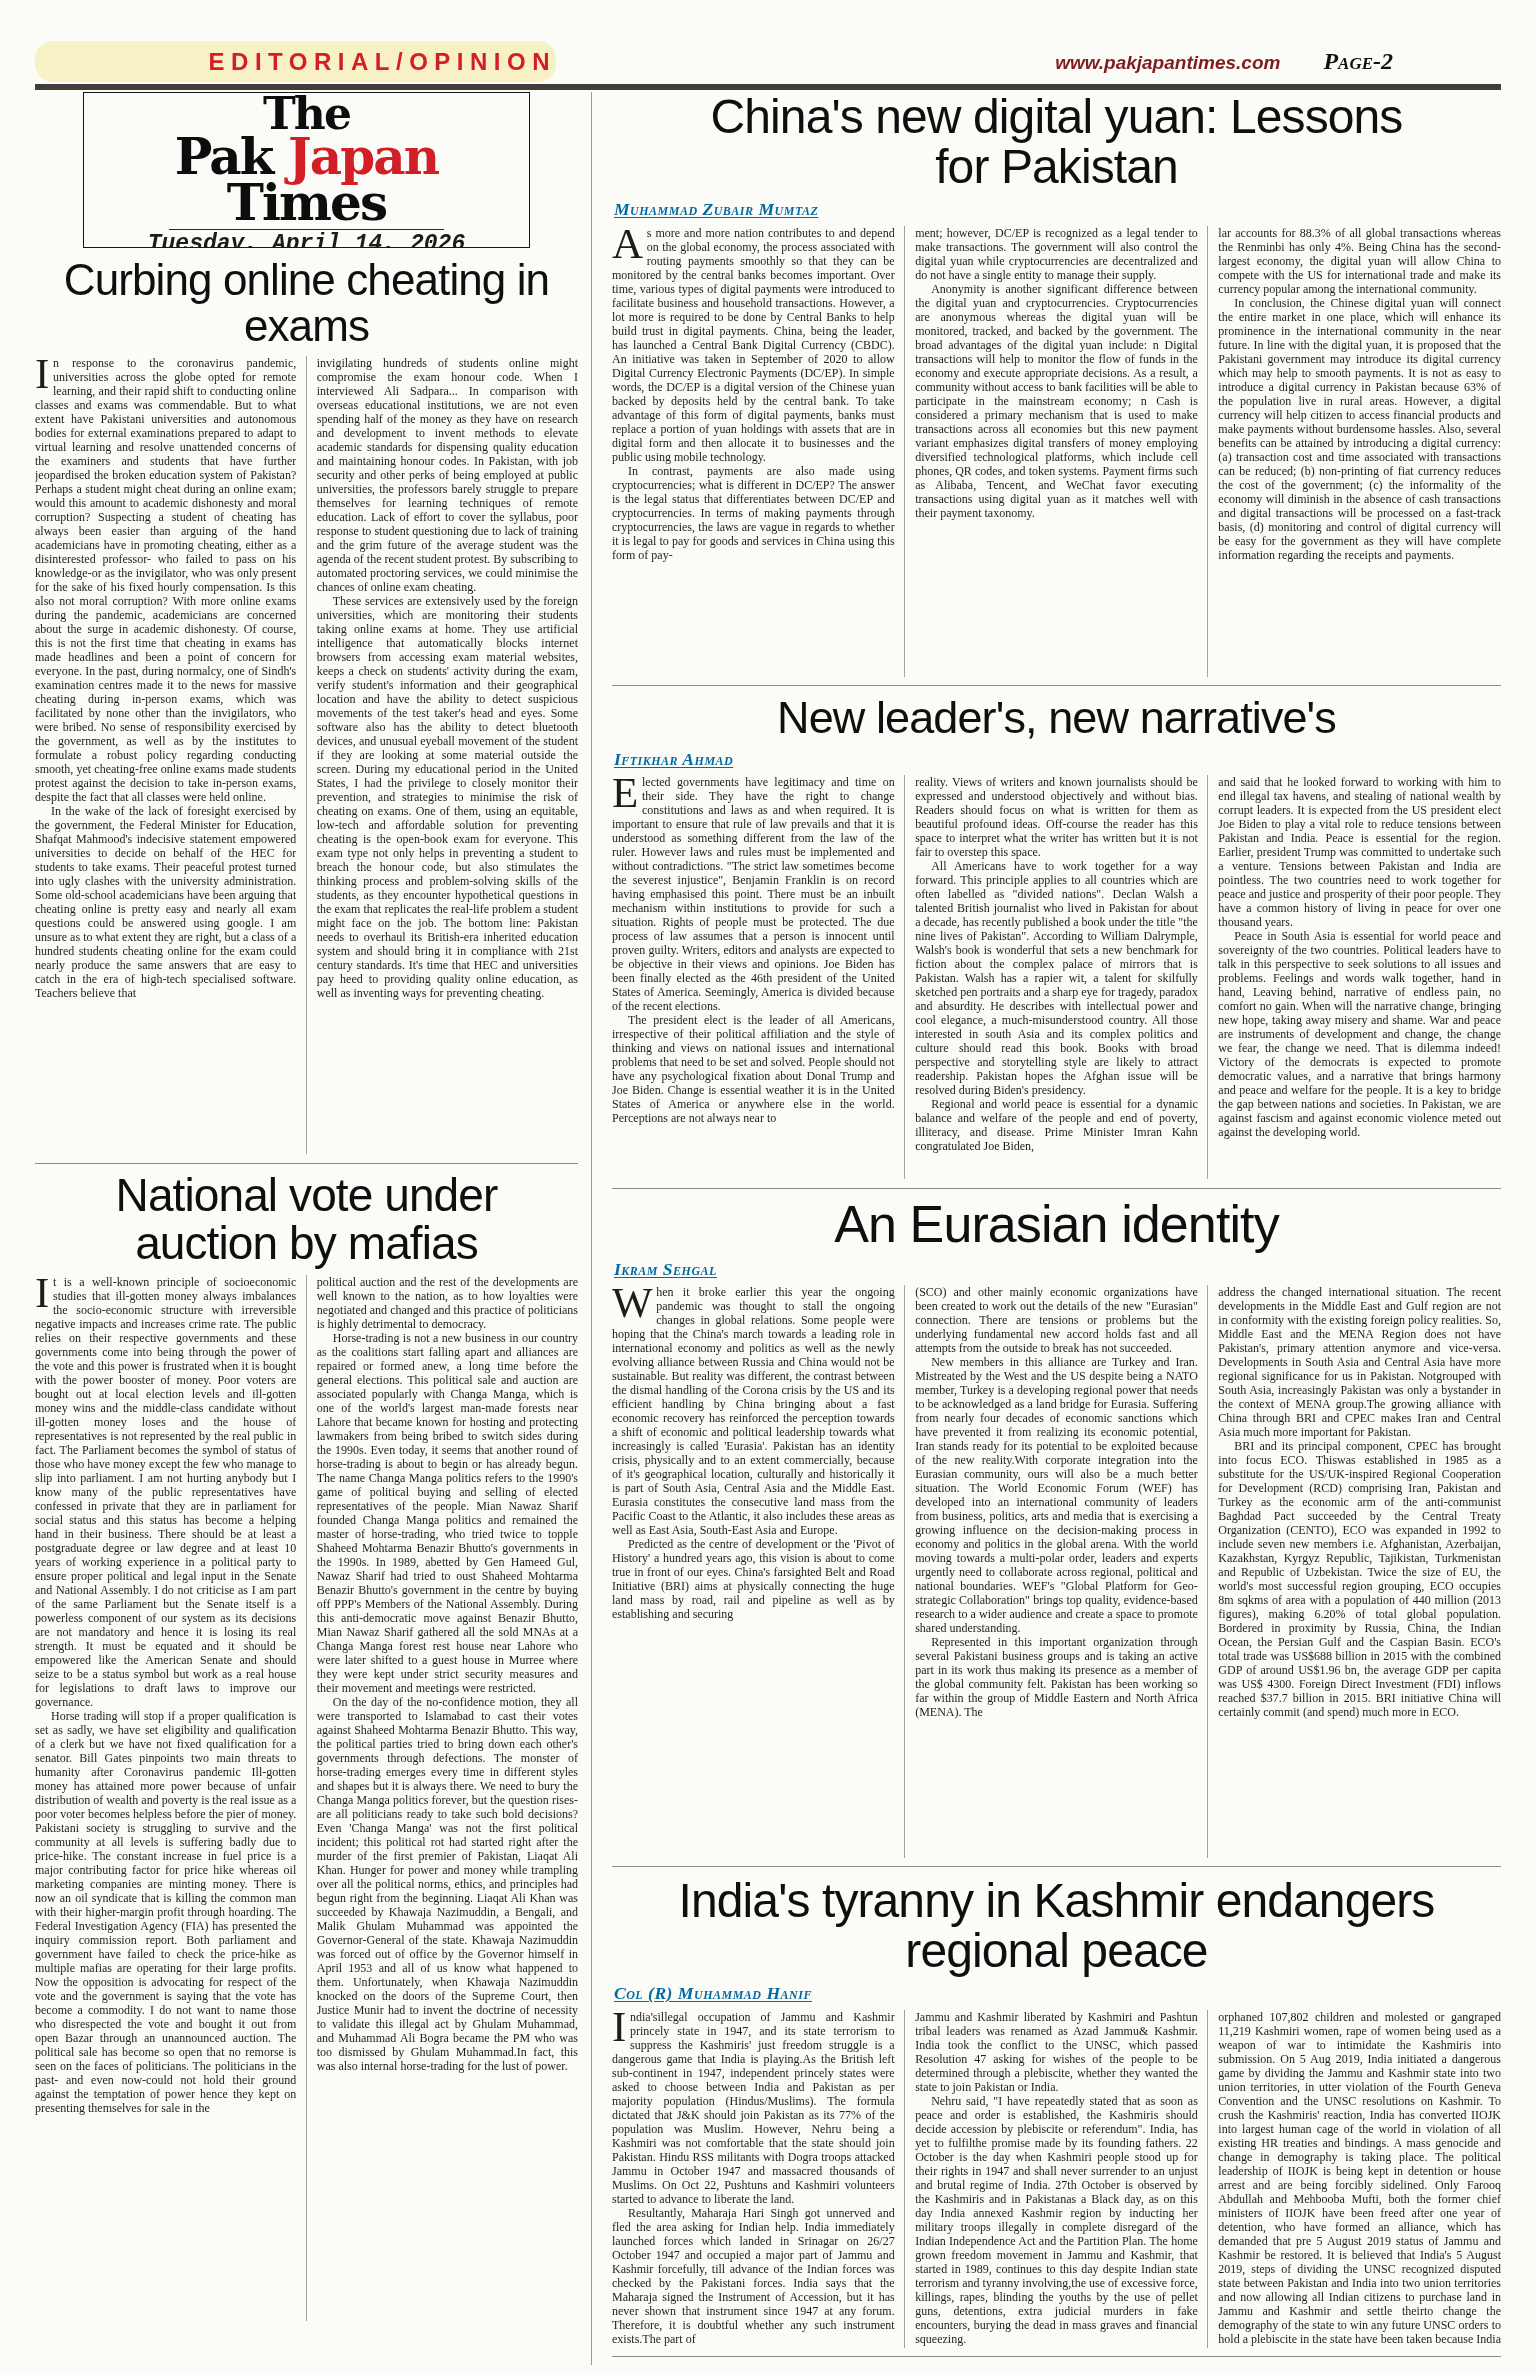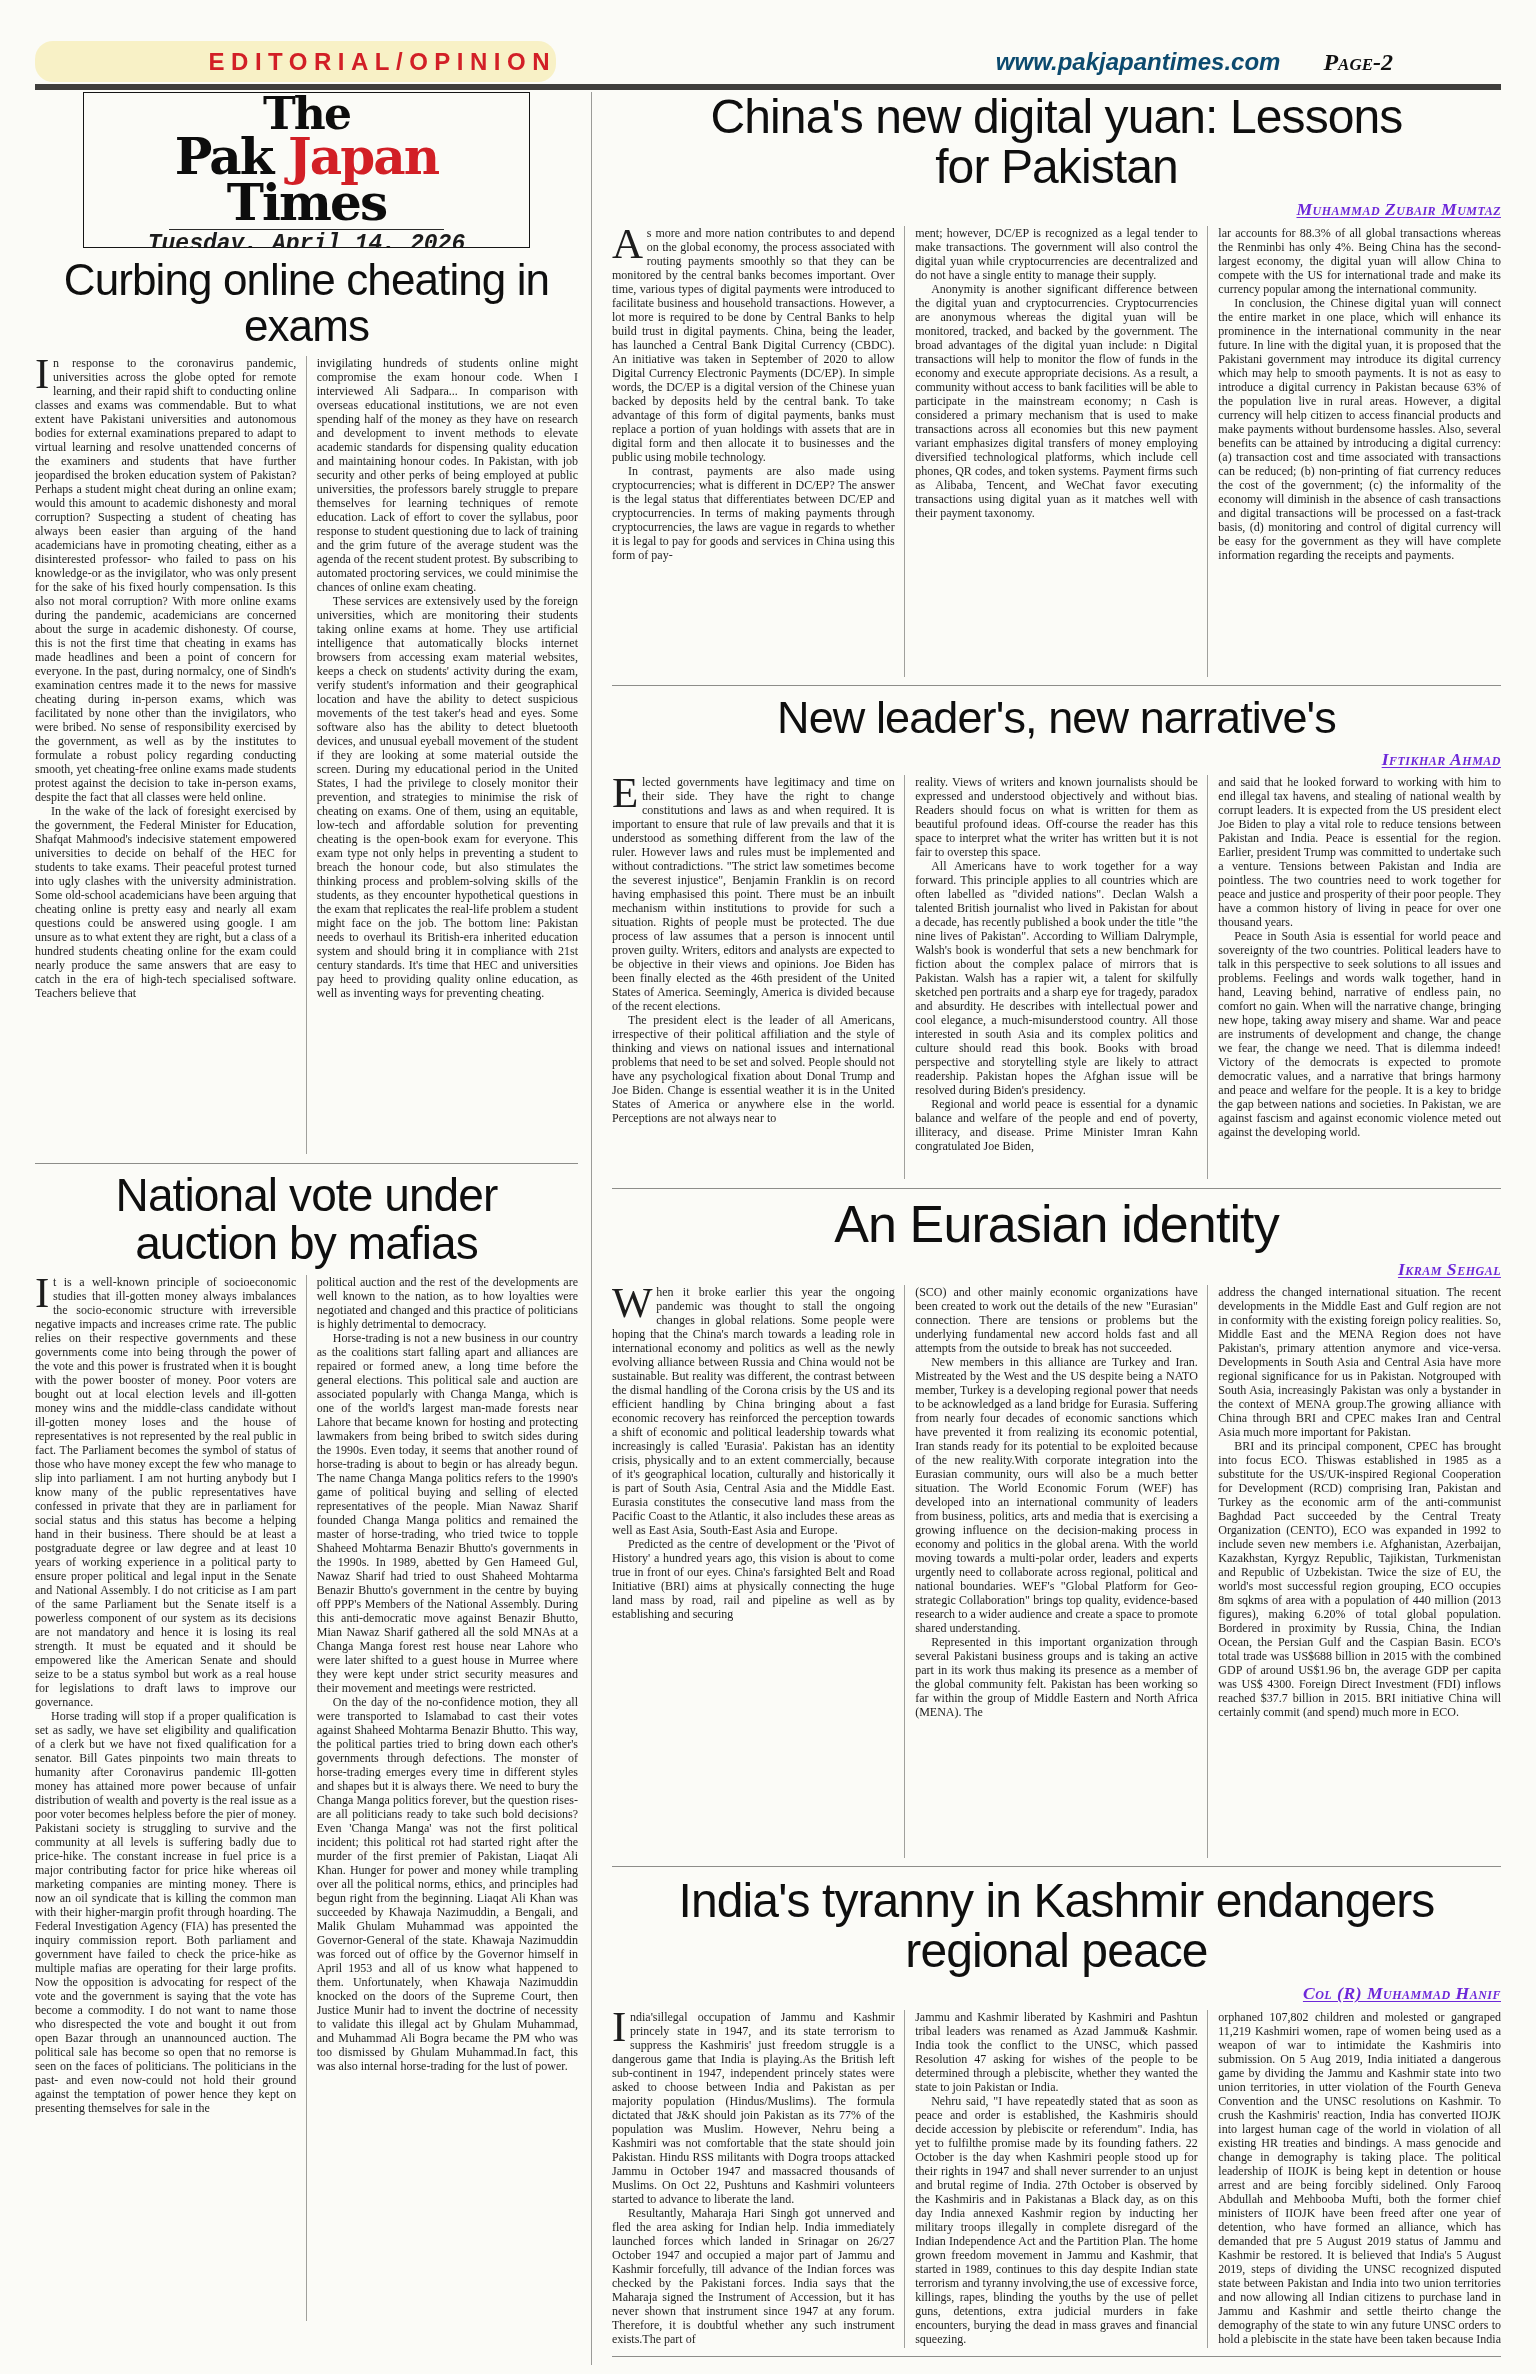--- a/index.html
+++ b/index.html
@@ -6,21 +6,21 @@
   body{
     width:1536px;height:2375px;overflow:hidden;
     background:#fbfbf7;color:#1c1c1c;
     font-family:"Liberation Serif", serif;
     -webkit-font-smoothing:antialiased;
   }
   .topbar{display:flex;align-items:center;margin:41px 35px 0 35px;height:41px;}
   .section-box{width:521px;height:41px;background:#f8f1c6;display:flex;align-items:center;justify-content:flex-end;border-radius:18px;}
   .section-label{font-family:"Liberation Sans",sans-serif;font-weight:bold;font-size:24px;letter-spacing:6.5px;color:#d21f26;}
   .topbar-right{margin-left:auto;display:flex;align-items:baseline;gap:43px;padding-right:108px;}
-  .site-url{font-family:"Liberation Sans",sans-serif;font-weight:bold;font-style:italic;font-size:24px;color:#0c4a6e;}
+  .site-url{font-family:"Liberation Sans",sans-serif;font-weight:bold;font-style:italic;font-size:19px;color:#7f1d1d;}
   .page-number{font-family:"Liberation Serif",serif;font-style:italic;font-variant:small-caps;font-weight:bold;font-size:24px;color:#111;}
   .thick-rule{height:6.5px;background:#3f3e3c;margin:1.9px 35px 0 35px;}
   .main{display:flex;align-items:flex-start;margin:1.9px 35px 0 35px;}
   .left-block{width:543px;flex:none;}
   .right-block{flex:1;border-left:0.9px solid #9b9b98;margin-left:13px;padding-left:20px;min-width:0;}
 
   
   .masthead{border:1.9px solid #161616;height:152px;margin:0 48px 9.3px 48px;text-align:center;overflow:hidden;padding-top:1.9px;}
   .mast-title{font-family:"DejaVu Serif",serif;font-weight:bold;letter-spacing:-1.9px;color:#0d0d0d;}
   .mast-line1{font-size:44px;line-height:0.88;}
@@ -31,21 +31,21 @@
   .issue-date{font-family:Liberation Mono, monospace;font-weight:bold;font-style:italic;font-size:23px;text-decoration:underline;}
 
   .headline{font-family:"Liberation Sans",sans-serif;font-weight:400;color:#0f0f0f;text-align:center;letter-spacing:-0.9px;line-height:1.04;margin:1.9px auto 7.4px auto;}
   .hl-curbing{font-size:44px;max-width:501px;}
   .hl-china{font-size:48px;max-width:724px;margin-top:0;}
   .hl-leaders{font-size:45px;max-width:835px;}
   .hl-vote{font-size:46px;max-width:482px;}
   .hl-eurasian{font-size:52px;}
   .hl-kashmir{font-size:48px;max-width:770px;}
 
-  .byline{font-family:"Liberation Serif",serif;font-weight:bold;font-style:italic;font-variant:small-caps;font-size:17.6px;letter-spacing:0.5px;text-decoration:underline;text-underline-offset:1.9px;margin:1.9px 0 5.6px 1.9px;color:#6d28d9;text-align:right;}
+  .byline{font-family:"Liberation Serif",serif;font-weight:bold;font-style:italic;font-variant:small-caps;font-size:17.6px;letter-spacing:0.5px;text-decoration:underline;text-underline-offset:1.9px;margin:1.9px 0 5.6px 1.9px;color:#0369a1;}
 
   .cols{display:flex;overflow:hidden;}
   .col{flex:1;min-width:0;text-align:justify;font-size:12px;line-height:14px;color:#1d1d1d;overflow:hidden;}
   .col + .col{border-left:0.9px solid #a0a09c;margin-left:9.3px;padding-left:10.2px;}
   .col p{margin:0;text-indent:16px;}
   .col p:first-child{text-indent:0;}
   .dc p:first-child::first-letter{float:left;font-size:43px;line-height:0.8;padding:0.9px 3.7px 0 0;}
   .art-sep{border:none;border-top:0.9px solid #8d8d89;margin:8.3px 0;}
 
   .h-curbing-body{height:798px;}

